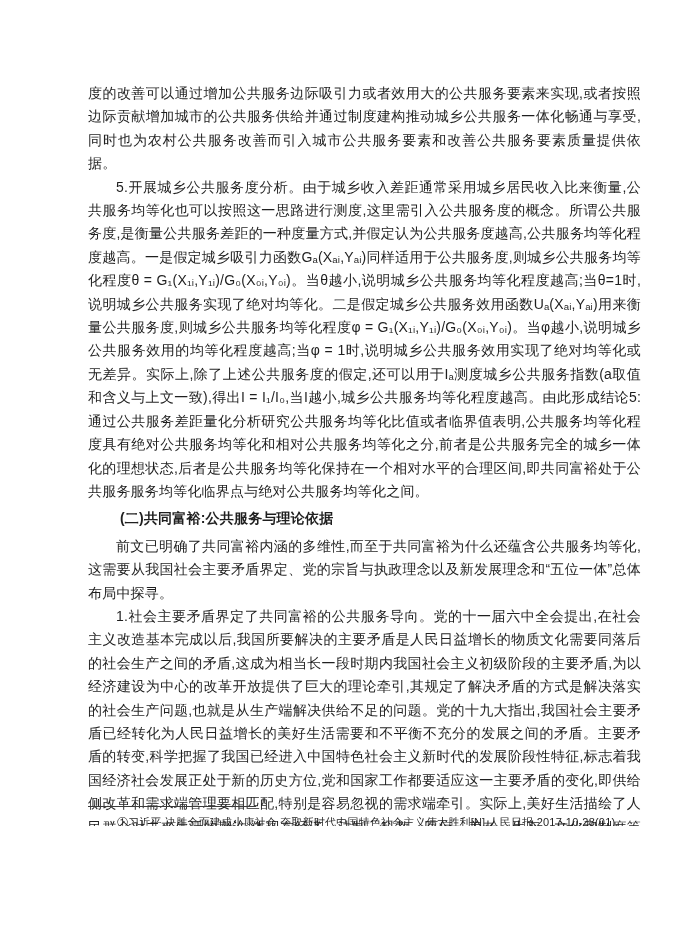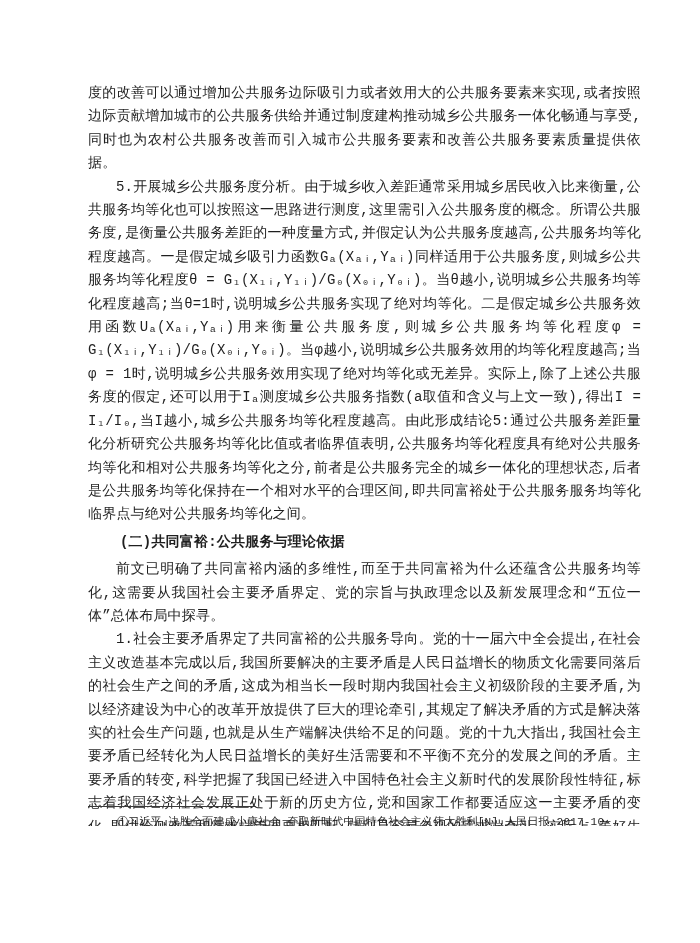--- a/index.html
+++ b/index.html
@@ -5,21 +5,21 @@
   html, body {
     margin: 0;
     padding: 0;
     background: #ffffff;
   }
   .page {
     position: relative;
     width: 700px;
     height: 826px;
     background: #ffffff;
-    font-family: Liberation Mono, monospace;
+    font-family: Liberation Sans, sans-serif;
     color: #1f1f1f;
     overflow: hidden;
   }
   .text-block {
     position: absolute;
     left: 88px;
     top: 82px;
     width: 553px;
   }
   .text-block p {

